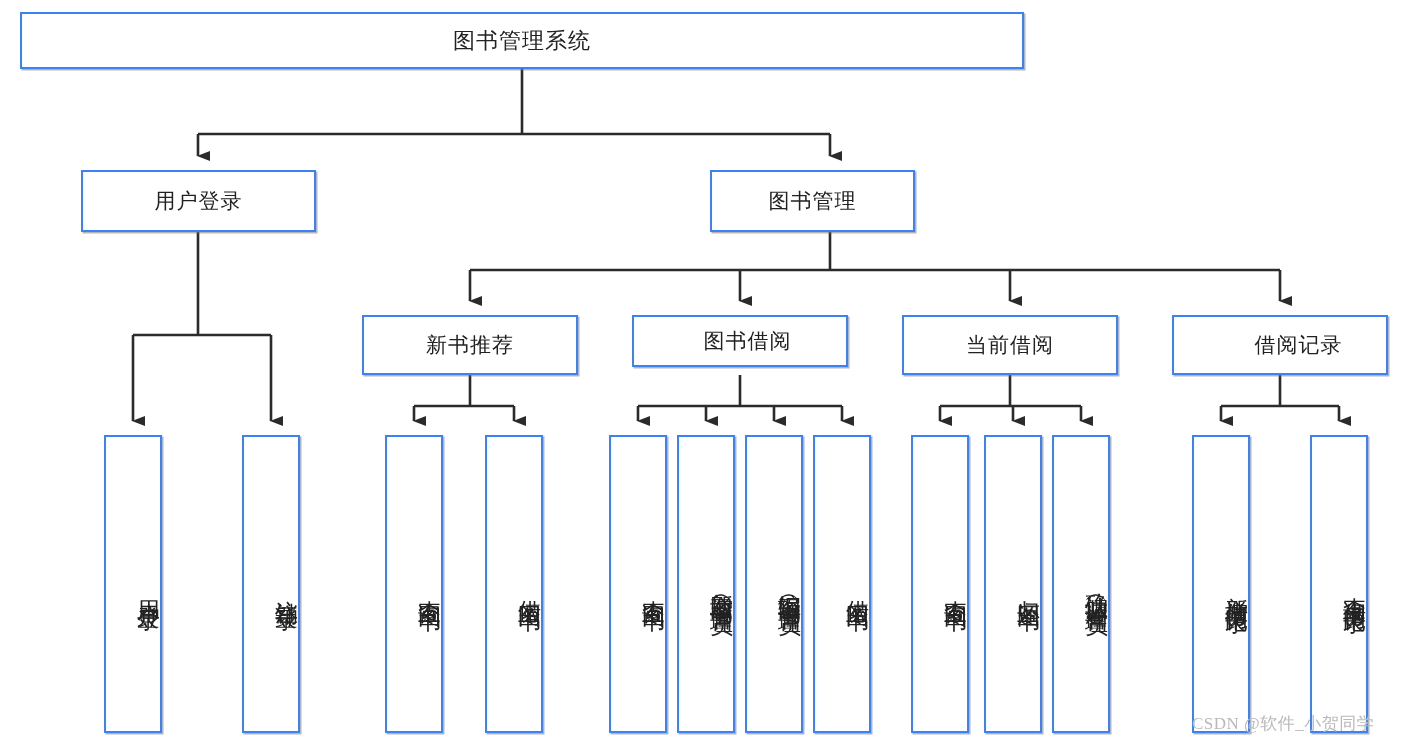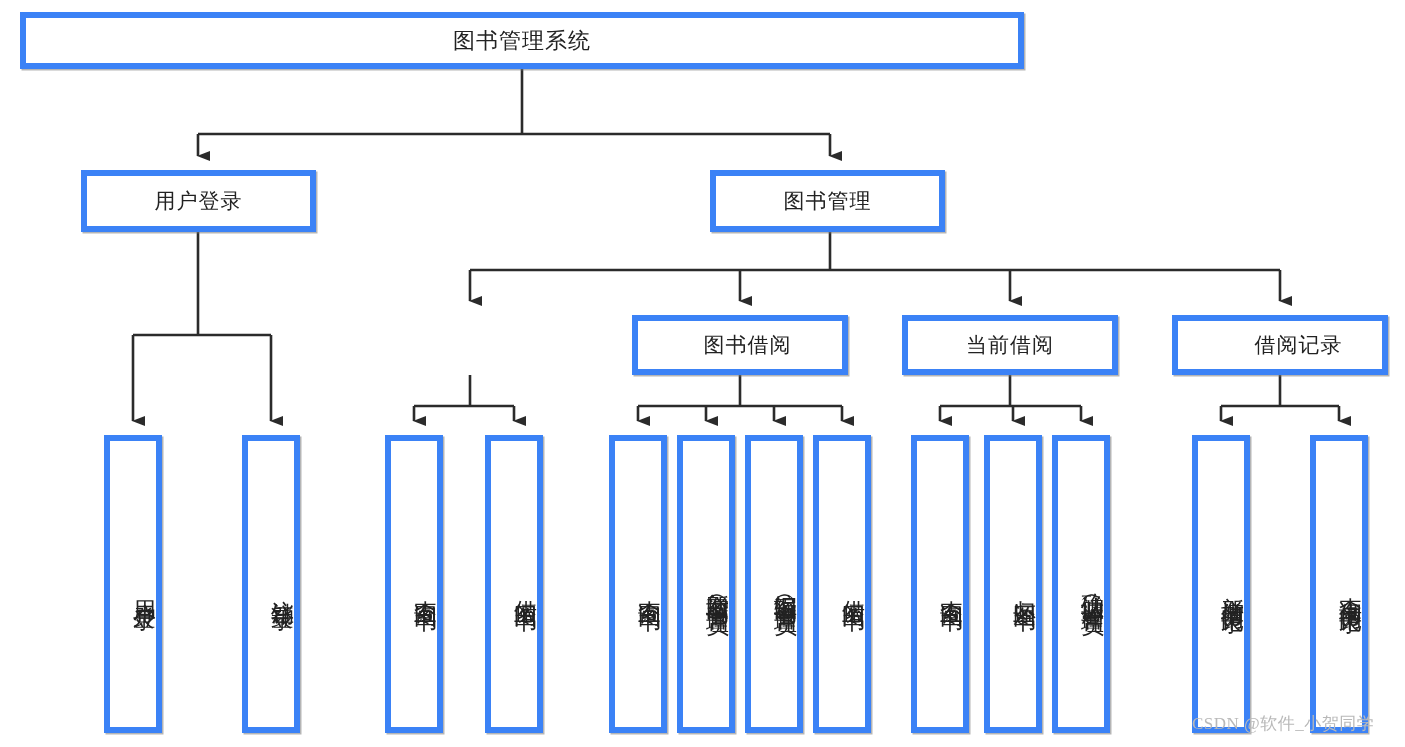--- a/index.html
+++ b/index.html
@@ -9,21 +9,21 @@
     font-family:"Liberation Sans","DejaVu Sans",sans-serif;
     overflow:hidden;
   }
   #canvas{position:relative;width:1405px;height:747px;}
   svg.edges{position:absolute;left:0;top:0;width:1405px;height:747px;pointer-events:none;}
 
   .node{
     position:absolute;
     box-sizing:border-box;
     background:#ffffff;
-    border:6px solid #3b82f6;
+    border:2px solid #3b82f6;
     box-shadow:1.5px 1.5px 0 0 rgba(120,120,120,0.55);
     display:flex;align-items:center;justify-content:center;
     color:#222;
   }
   .node.h{
     font-size:21px;
     letter-spacing:1px;
     padding:0 6px;
   }
   .node.root{font-size:22px;}
@@ -102,25 +102,28 @@
     </g>
   </svg>
 
   <div class="node h root" style="left:20px;top:12px;width:1004px;height:57px;">
     <span>图书管理系统</span>
   </div>
 
   <div class="node h" style="left:81px;top:170px;width:235px;height:62px;">
     <span>用户登录</span>
   </div>
-  <div class="node h" style="left:710px;top:170px;width:235px;height:62px;">
+  <div class="node h" style="left:710px;top:170px;width:205px;height:62px;">
     <span>图书管理</span>
   </div>
 
-  <div class="node h" style="left:632px;top:315px;width:216px;height:60px;padding-left:21px;">
+  <div class="node h" style="left:362px;top:315px;width:216px;height:60px;">
+    <span>新书推荐</span>
+  </div>
+  <div class="node h" style="left:632px;top:315px;width:216px;height:52px;padding-left:21px;">
     <span>图书借阅</span>
   </div>
   <div class="node h" style="left:902px;top:315px;width:216px;height:60px;align-items:center;">
     <span>当前借阅</span>
   </div>
   <div class="node h" style="left:1172px;top:315px;width:216px;height:60px;padding-left:43px;">
     <span>借阅记录</span>
   </div>
 
   <div class="node v" style="left:104px;top:435px;width:58px;height:298px;">用户登录</div>

